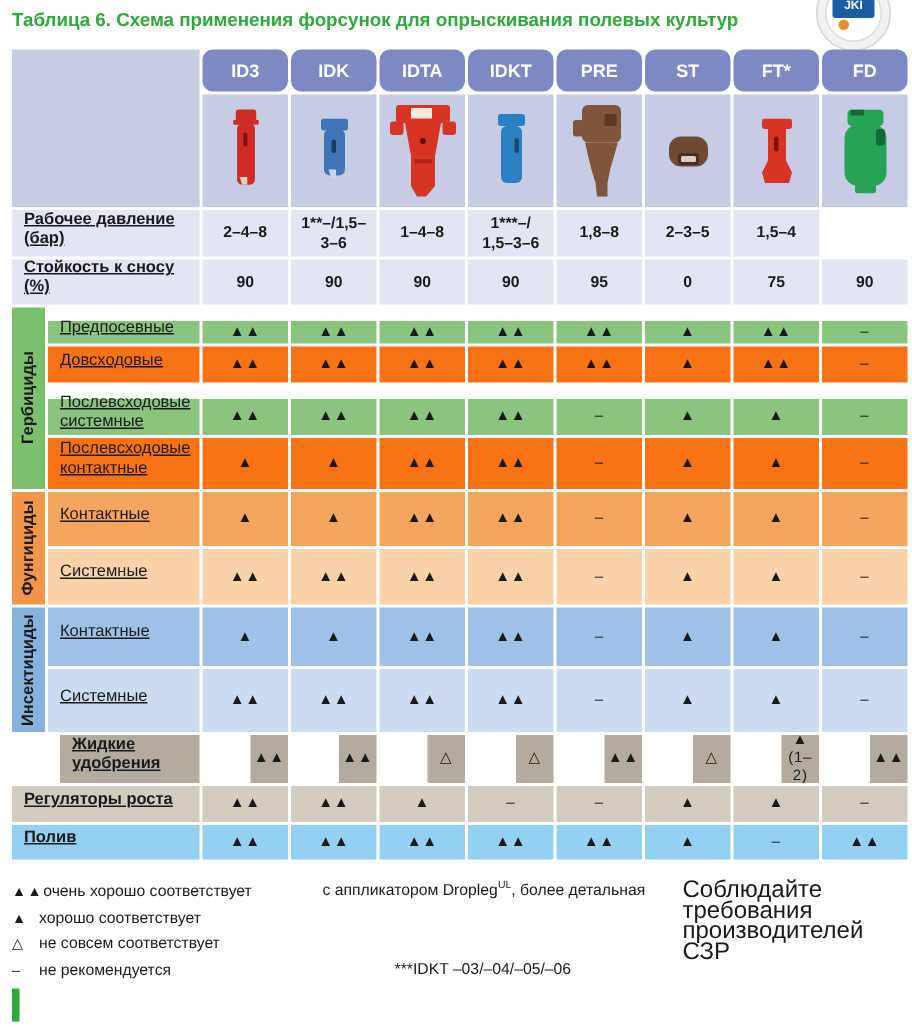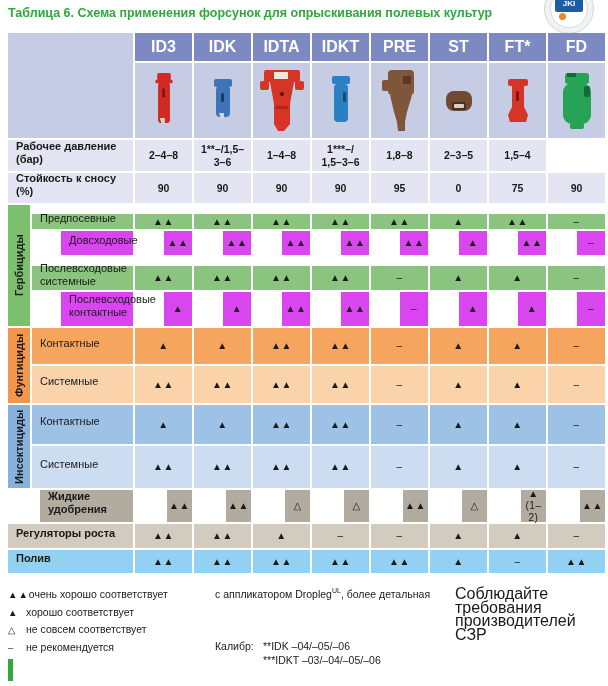--- a/index.html
+++ b/index.html
@@ -20,34 +20,34 @@
 
   
   .tbl{
     position:absolute;left:8px;top:33px;width:597px;
     display:grid;grid-template-columns:22px 101px repeat(8,1fr);
     grid-template-rows:28px 75px 31px 30px 24px 24px 33px 34px 36px 37px 39px 42px 32px 24px 23px;
     gap:2px;background:#ffffff;
   }
   .tbl > div{min-width:0;}
   .tlc{grid-column:1/3;grid-row:1/3;background:#c6cce4;}
-  .h{background:#7d89c3;color:#ffffff;font-weight:700;font-size:16px;
-     display:flex;align-items:center;justify-content:center;}
+  .h{background:#7d89c3;color:#ffffff;font-weight:700;font-size:12px;
+     display:flex;align-items:center;justify-content:center;border-radius:7px;}
   .img{background:#c6cce4;display:flex;align-items:center;justify-content:center;}
-  .lab{display:flex;align-items:center;font-size:11px;padding:2px 4px 8px 8px;line-height:1.15;white-space:pre-line;}
+  .lab{display:flex;align-items:center;font-size:11px;padding:2px 4px 8px 8px;line-height:1.15;white-space:pre-line;text-decoration:underline;}
   .span2{grid-column:1/3;}
   .b{font-weight:700;}
   .c{display:flex;align-items:center;justify-content:center;text-align:center;
      font-size:10px;line-height:1.2;white-space:pre-line;letter-spacing:0.5px;}
   .spec{background:#e3e5f2;}
   .c.spec{font-weight:700;font-size:10.5px;letter-spacing:0;}
   .vlab{writing-mode:vertical-rl;transform:rotate(180deg);display:flex;align-items:center;justify-content:center;
      font-weight:700;font-size:11px;text-align:center;}
   .rs4{grid-row:span 4;} .rs2{grid-row:span 2;}
-  .gg{background:#7cc06e;} .g0{background:#8bc47f;margin-top:9px;} .g1{background:#d946ef;margin-left:29px;}
+  .gg{background:#7cc06e;} .g0{background:#8bc47f;margin-top:9px;} .g1{background:#f97316;}
   .og{background:#f2964b;} .o0{background:#f5a55e;} .o1{background:#fbd3ab;}
   .bg2{background:#88b1db;} .b0{background:#9ec2e6;} .b1{background:#cdddf1;}
   .t0{background:#b2aba0;margin-left:32px;} .t1{background:#d1cbc0;} .cy{background:#92d1f1;}
 
   
   .legend{position:absolute;left:8px;top:586px;font-size:10.5px;line-height:16.5px;}
   .lsym{display:inline-block;min-width:18px;letter-spacing:1px;font-size:9.5px;}
   .fn{position:absolute;left:215px;top:584px;font-size:10.5px;line-height:13.5px;width:230px;}
   .calibre{position:absolute;left:215px;top:640px;font-size:10.5px;line-height:13.5px;}
   .calibre-row{display:flex;}
@@ -310,24 +310,20 @@
   <div><span class="lsym">△</span><span>не совсем соответствует</span></div>
   <div><span class="lsym">–</span><span>не рекомендуется</span></div>
 </div>
 
 <div class="fn">
   <div><span>с аппликатором Dropleg</span><sup>UL</sup><span>, более детальная</span></div>
 </div>
 
 <div class="calibre">
   <div class="calibre-row">
-    <span class="calibre-label">Калибр:</span>
-    <span>**IDK –04/–05/–06</span>
-  </div>
-  <div class="calibre-row">
     <span class="calibre-label"></span>
     <span>***IDKT –03/–04/–05/–06</span>
   </div>
 </div>
 
 <div class="rnote">Соблюдайте требования
 производителей СЗР</div>
 
 <div class="pagebar"></div>
 

